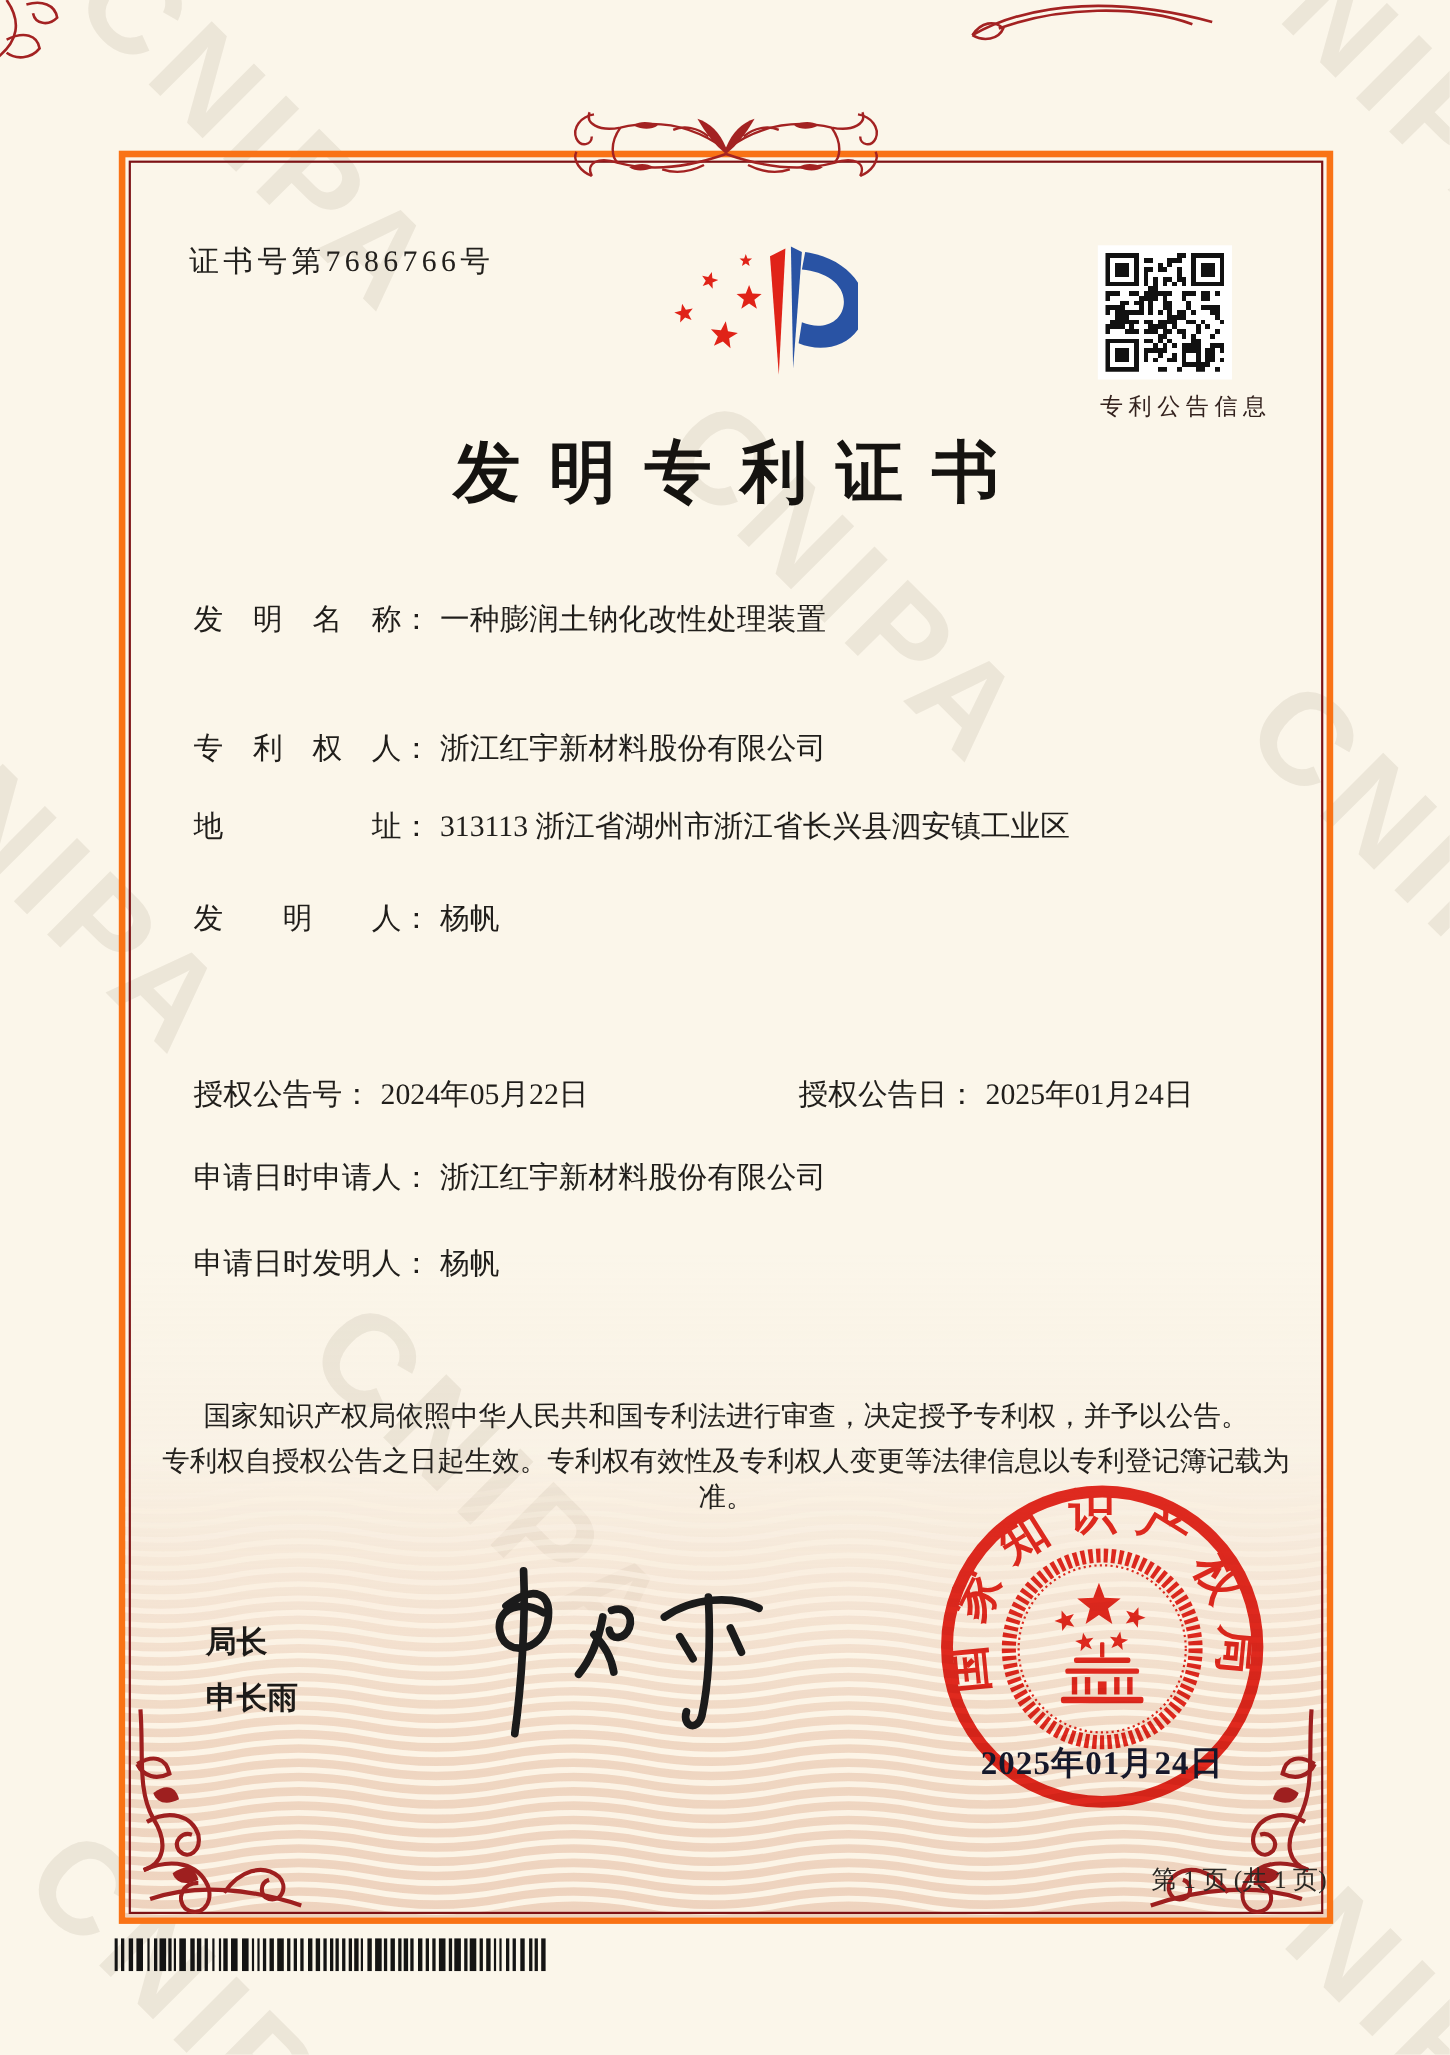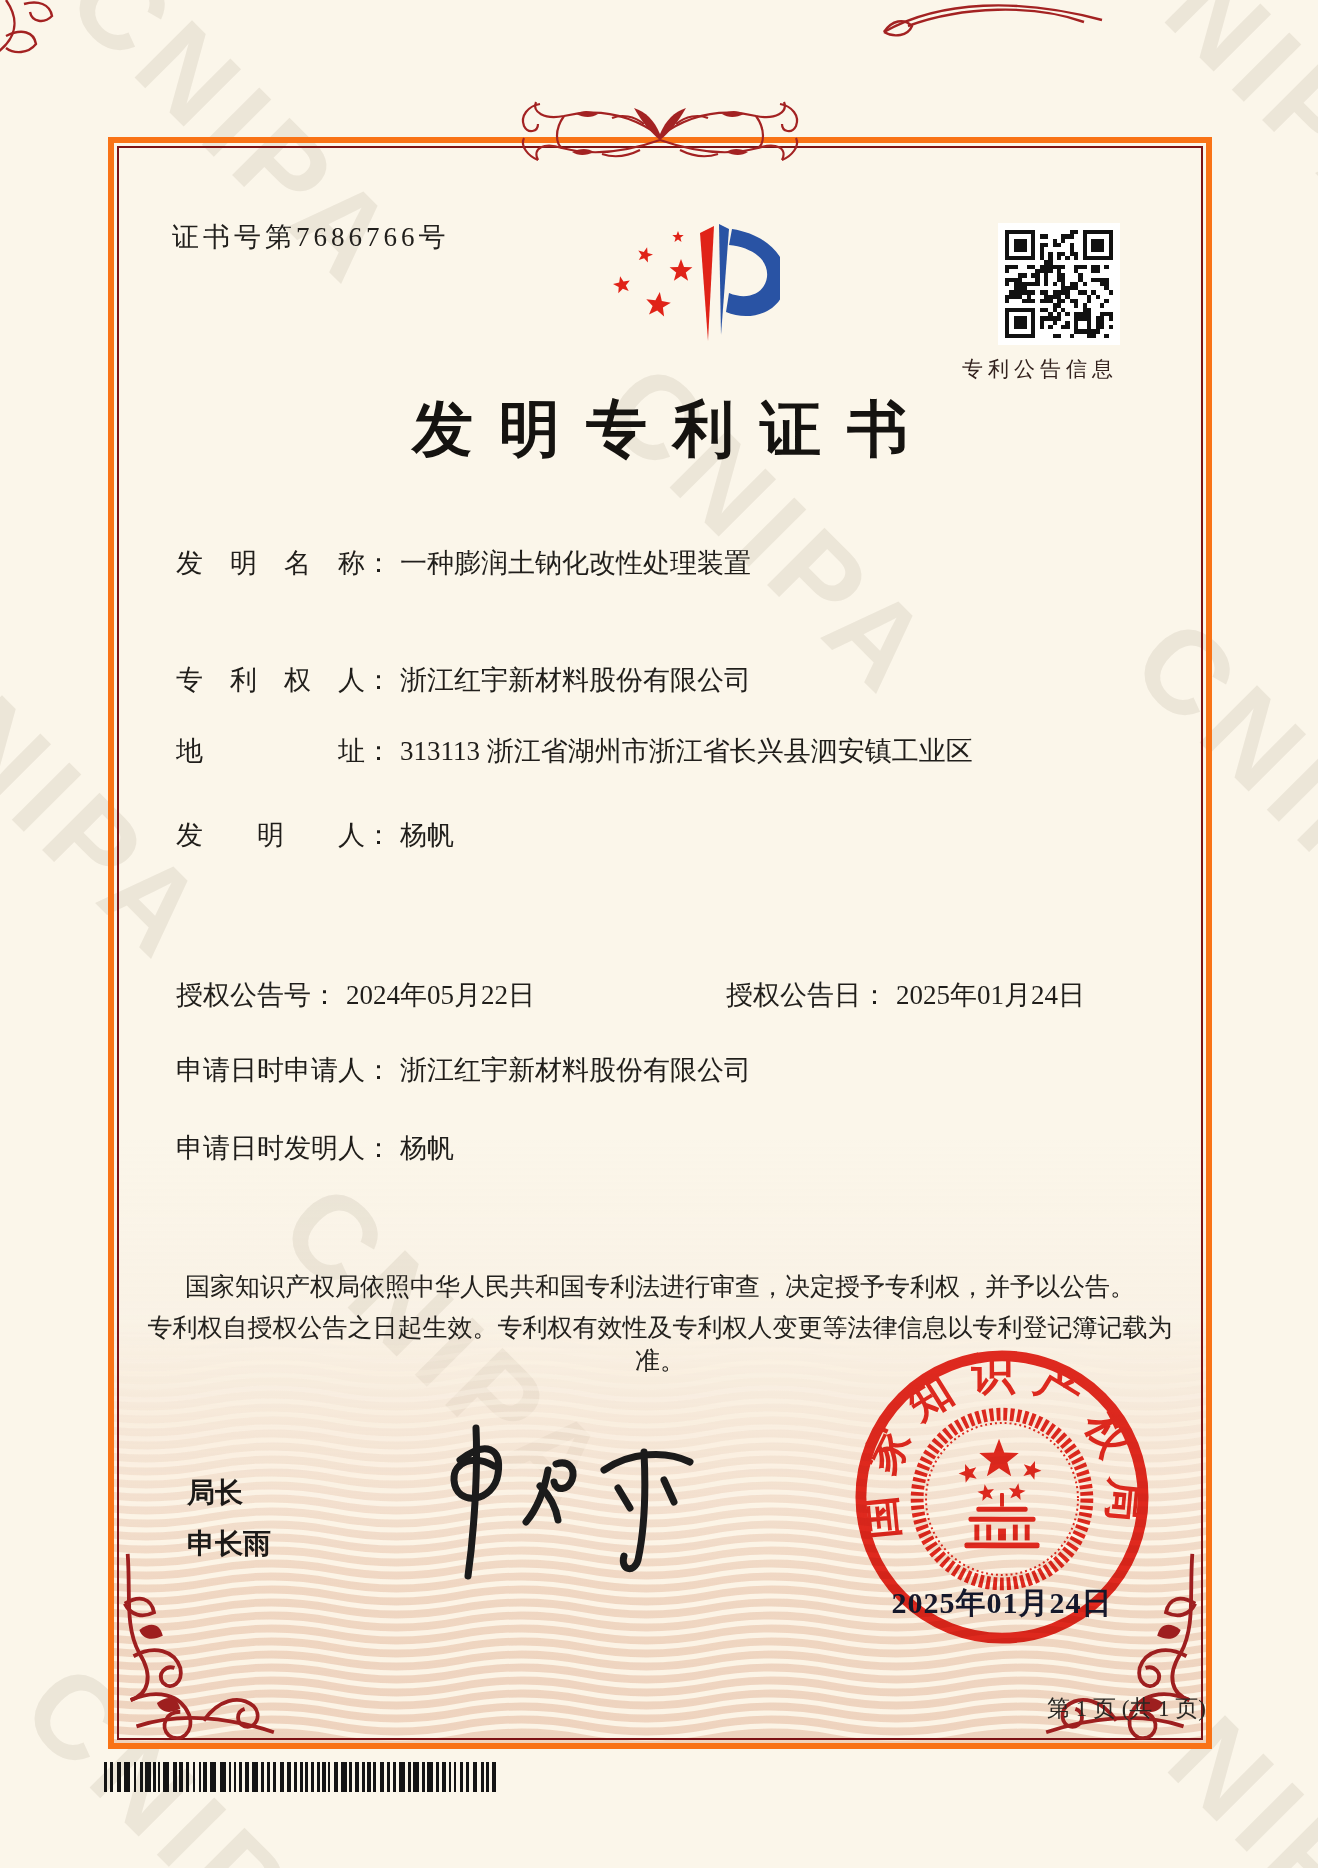--- a/index.html
+++ b/index.html
@@ -42,21 +42,21 @@
   .flourish-bl { position:absolute; left:2px; bottom:2px; z-index:4; }
   .flourish-br { position:absolute; right:2px; bottom:2px; z-index:4; transform:scaleX(-1); }
   
   .cert-no { position:absolute; left:58px; top:76px; font-size:27px; letter-spacing:4px; z-index:5; }
   .logo { position:absolute; left:436px; top:78px; z-index:5; }
   .qr-box {
     position:absolute; left:884px; top:80px; width:122px; height:122px;
     background:#ffffff; z-index:5; display:flex; align-items:center; justify-content:center;
   }
   .qr-label {
-    position:absolute; left:848px; top:212px; width:194px; text-align:left;
+    position:absolute; left:848px; top:212px; width:194px; text-align:right;
     font-size:21px; letter-spacing:5px; color:#33221e; z-index:5;
   }
   .title {
     position:absolute; left:0; top:246px; width:100%; text-align:center;
     font-size:61px; font-weight:bold; letter-spacing:26px; text-indent:26px;
     color:#151310; z-index:5;
   }
   
   .row { position:absolute; left:62px; width:1000px; font-size:27px; z-index:5; white-space:nowrap; }
   .row .lab { color:#201e1b; }

